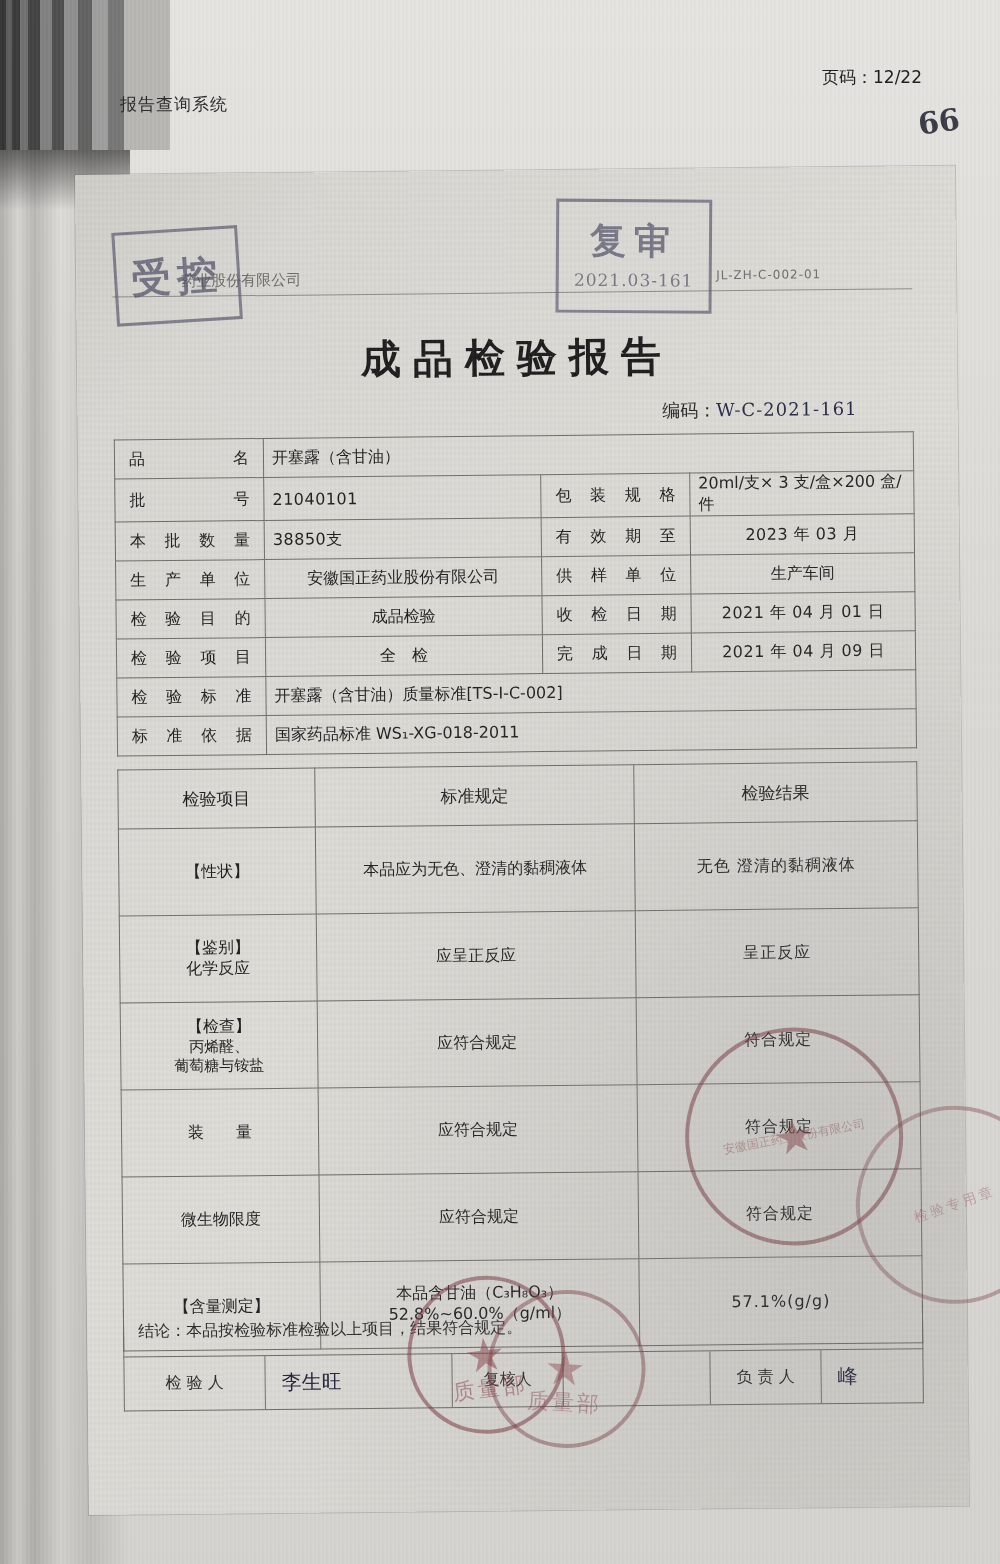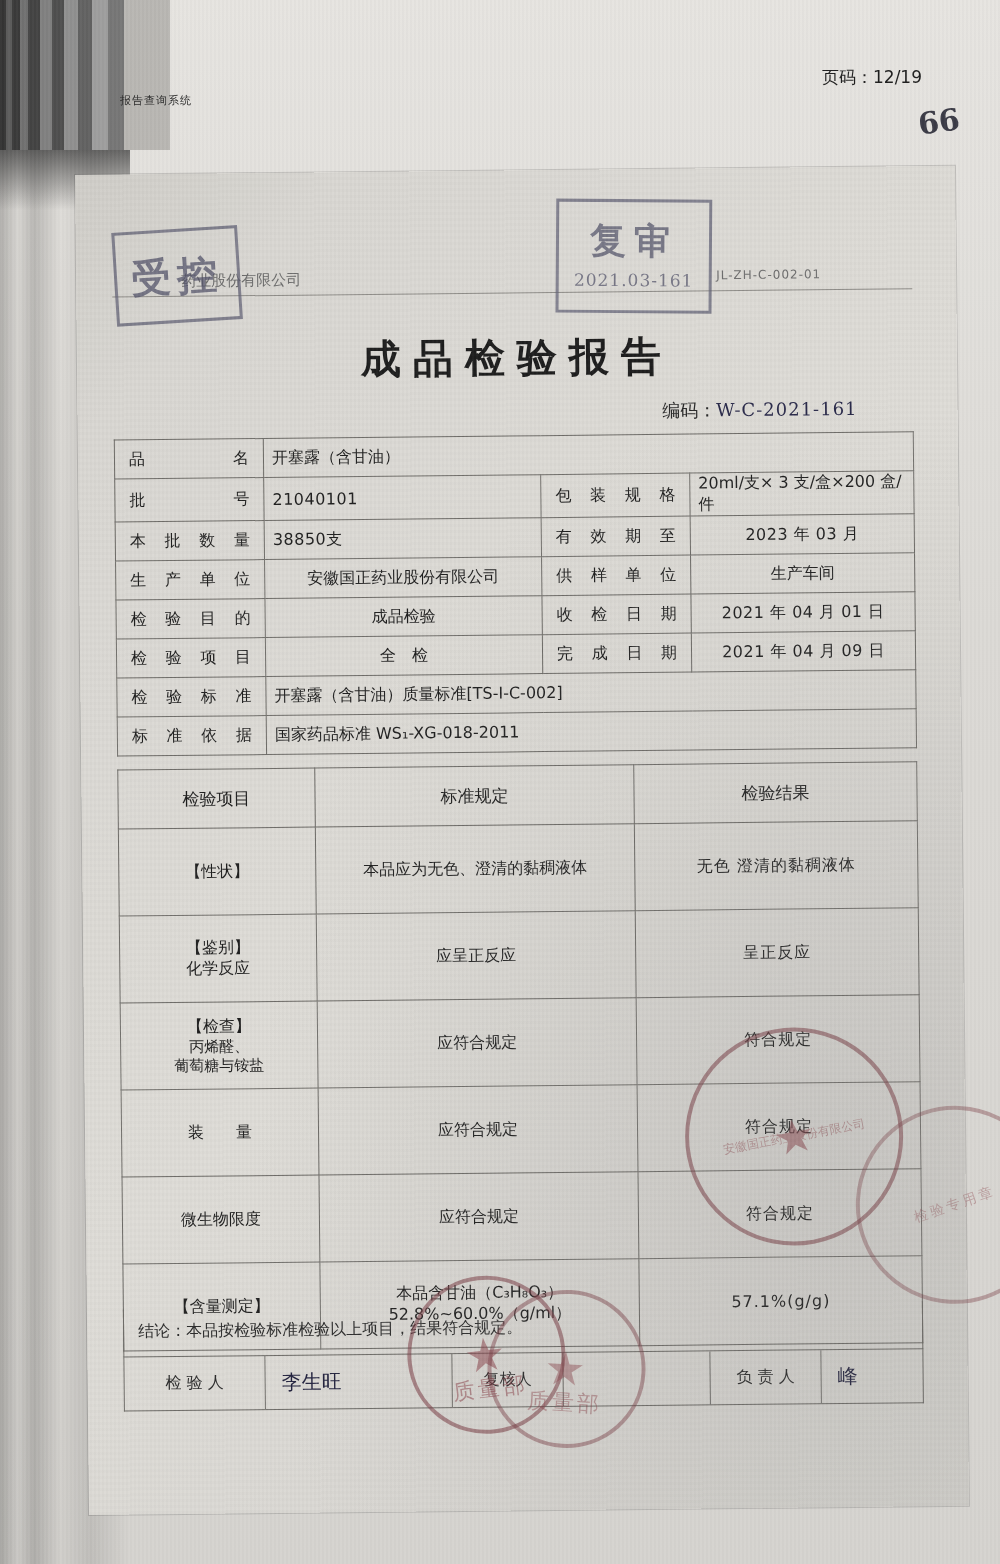--- a/index.html
+++ b/index.html
@@ -30,21 +30,21 @@
     background:linear-gradient(90deg,#2a2a2a 0 6px,#555 6px 12px,#2f2f2f 12px 20px,#6a6a6a 20px 28px,#3a3a3a 28px 40px,#7b7b7b 40px 52px,#444 52px 64px,#8a8a8a 64px 78px,#5a5a5a 78px 92px,#9a9a9a 92px 108px,#6f6f6f 108px 124px,#b5b3af 124px 170px);
     opacity:.93;
   }
   .streaks2{
     position:absolute;left:0;top:150px;width:130px;height:60px;
     background:linear-gradient(180deg,rgba(60,60,60,.75),rgba(200,198,194,0));
   }
   
   .viewer-title{
     position:absolute;left:120px;top:93px;
-    font-size:11px;color:#2b2b2b;letter-spacing:1px;
+    font-size:17px;color:#2b2b2b;letter-spacing:1px;
     font-family:"DejaVu Sans", sans-serif;
   }
   .page-no{
     position:absolute;right:78px;top:66px;
     font-size:17px;color:#1e1e1e;
     font-family:"DejaVu Sans", sans-serif;
   }
   .hand-num{
     position:absolute;right:40px;top:104px;
     font-size:30px;color:#3b3b46;
@@ -185,21 +185,21 @@
   }
 </style>
 </head>
 <body>
 
 <div class="scan-bg"></div>
 <div class="streaks"></div>
 <div class="streaks2"></div>
 
 <div class="viewer-title">报告查询系统</div>
-<div class="page-no">页码：12/19</div>
+<div class="page-no">页码：12/22</div>
 <div class="hand-num">66</div>
 
 <div class="sheet">
   <div class="sheet-inner">
 
     <div class="corp">药业股份有限公司</div>
     <div class="doccode">JL-ZH-C-002-01</div>
     <div class="hdr-rule"></div>
 
     <div class="doc-title">成品检验报告</div>

